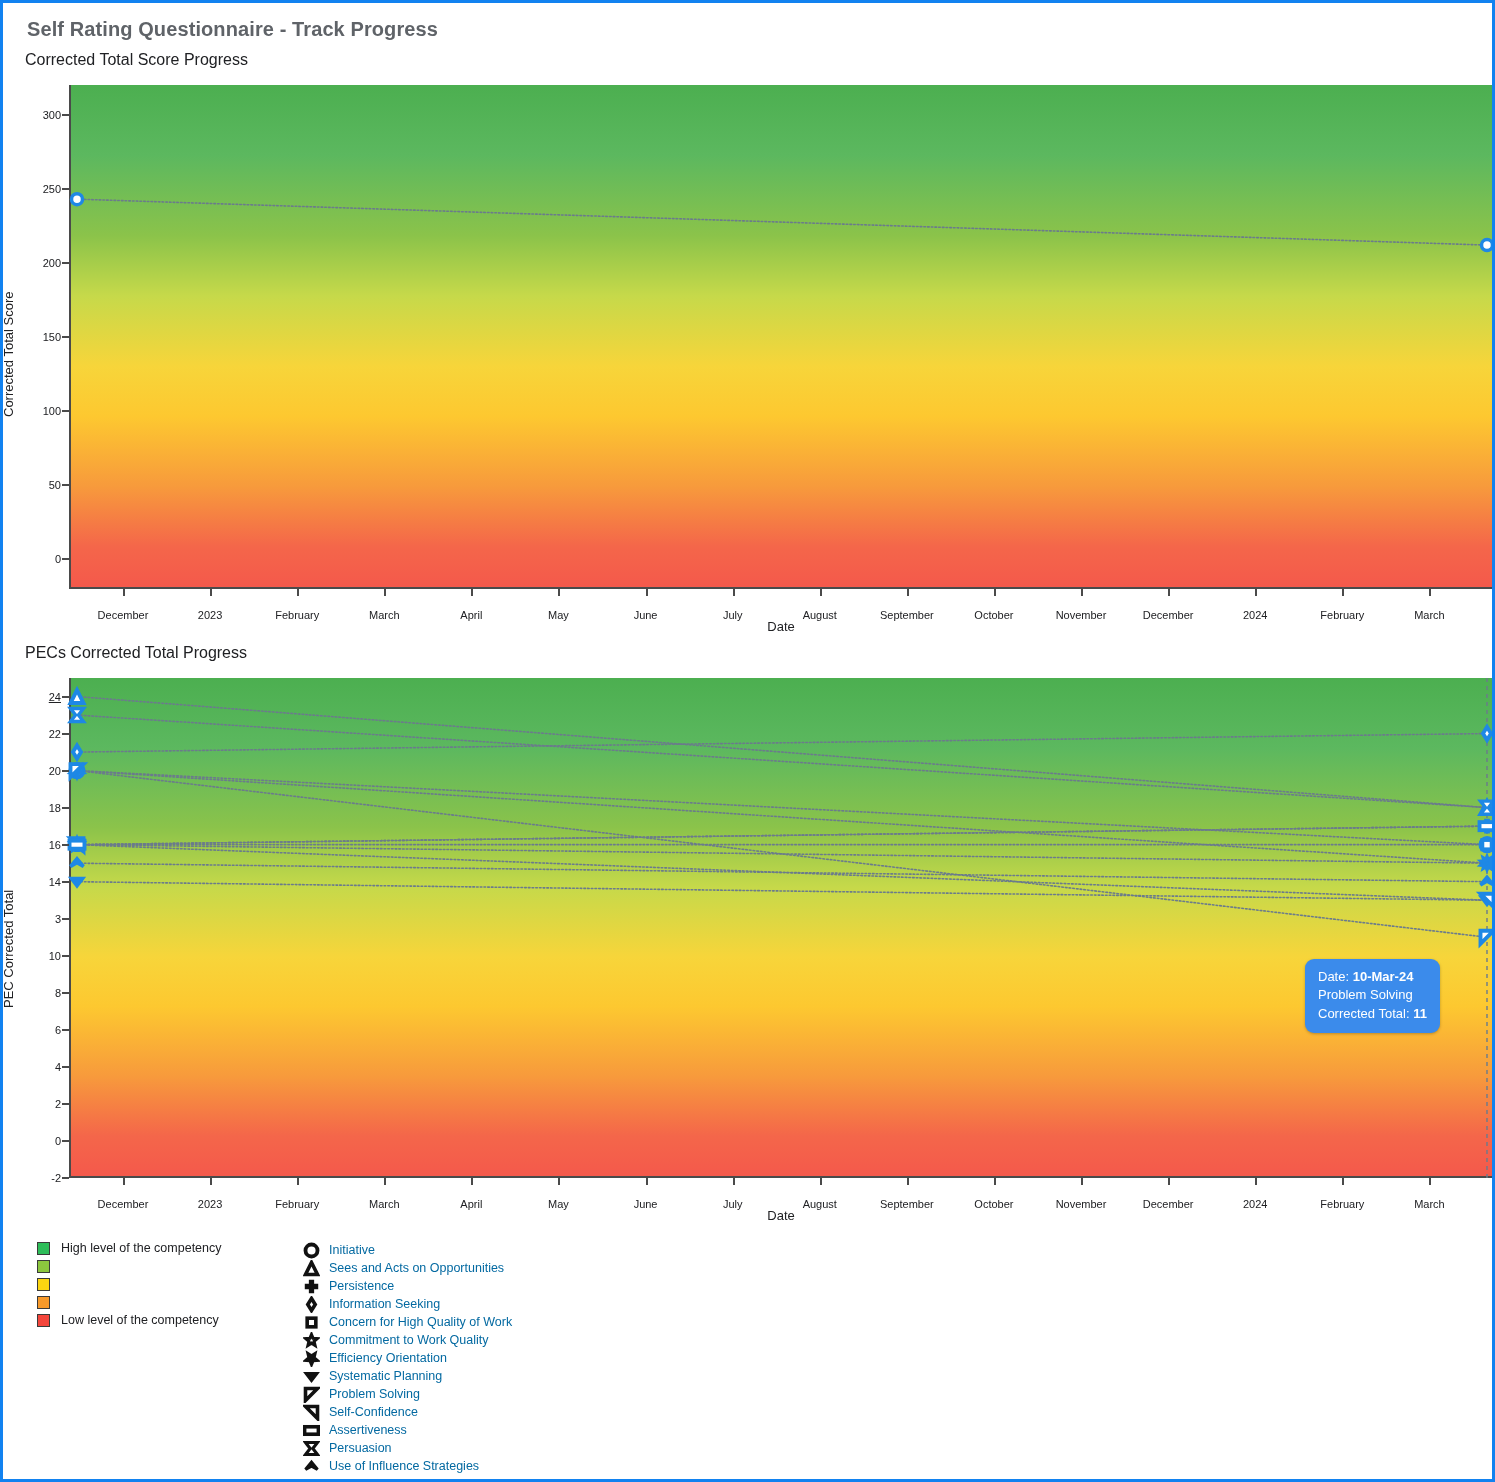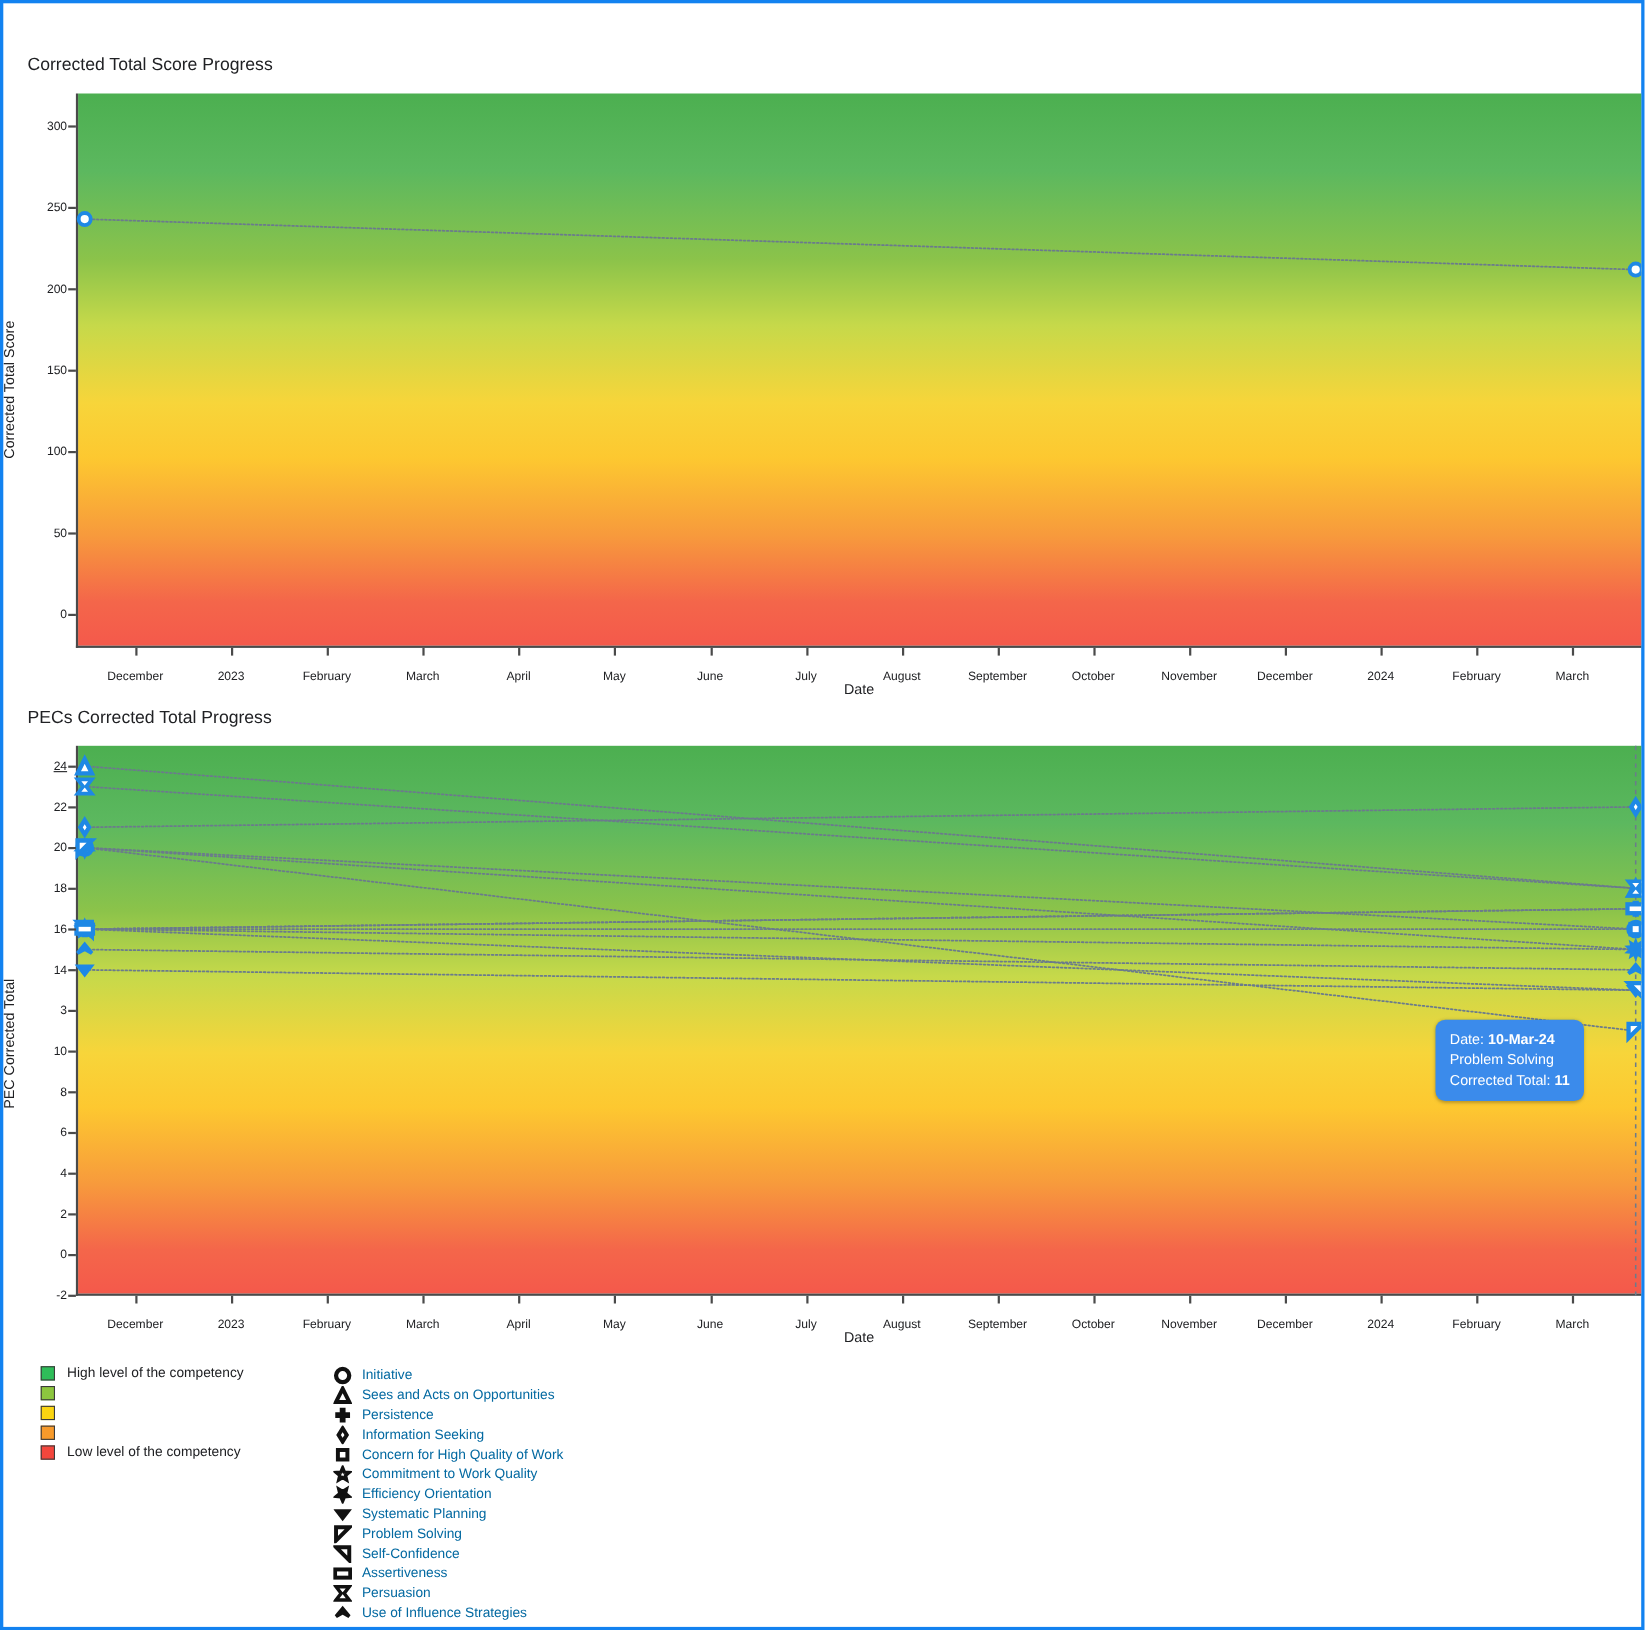--- a/index.html
+++ b/index.html
@@ -120,20 +120,21 @@
     width:17px;height:17px;margin-right:9px;flex:0 0 auto;
     display:flex;align-items:center;justify-content:center;
   }
   .lm-label{font-size:12.5px;color:#0369a1;}
 </style>
 </head>
 <body>
 
 <div id="app">
 
+  <div class="page-title">Self Rating Questionnaire - Track Progress</div>
 
   <div class="chart-title" id="c1-title">Corrected Total Score Progress</div>
   <div class="plot" id="plot1" style="left: 66px; top: 82px; width: 1424px; height: 504px;">
     <svg class="series-svg" id="svg1" width="1424" height="504">
         <line x1="6" y1="114.14117647058822" x2="1416" y2="160.0941176470588" stroke="#6b7b8c" stroke-width="1.6" stroke-dasharray="1.6 2.1" stroke-linecap="round"></line>
         <g transform="translate(6,114.14117647058822)">
           <circle cx="0" cy="0" r="5.5" fill="#fff" stroke="#1e88e5" stroke-width="3.52"></circle>
         </g>
         <g transform="translate(1416,160.0941176470588)">
           <circle cx="0" cy="0" r="5.5" fill="#fff" stroke="#1e88e5" stroke-width="3.52"></circle>
@@ -350,21 +351,21 @@
       <div class="xtick" style="left: 1252.23px; top: 1184px;">2024</div>
       <div class="xtick-mark" style="left: 1252.23px; top: 1175px;"></div>
       <div class="xtick" style="left: 1339.33px; top: 1184px;">February</div>
       <div class="xtick-mark" style="left: 1339.33px; top: 1175px;"></div>
       <div class="xtick" style="left: 1426.42px; top: 1184px;">March</div>
       <div class="xtick-mark" style="left: 1426.42px; top: 1175px;"></div>
     </div>
   <div class="ylab" id="c2-ylab" style="left: -2px; top: 1005px;">PEC Corrected Total</div>
   <div class="axis-label" id="c2-xlab" style="left: 718px; top: 1205px; width: 120px;">Date</div>
 
-  <div class="tooltip" id="tooltip" style="left: 1302px; top: 924px;">
+  <div class="tooltip" id="tooltip" style="left: 1302px; top: 956px;">
     <div>
       <span>Date:</span>
       <b>10-Mar-24</b>
     </div>
     <div>Problem Solving</div>
     <div>
       <span>Corrected Total:</span>
       <b>11</b>
     </div>
   </div>

